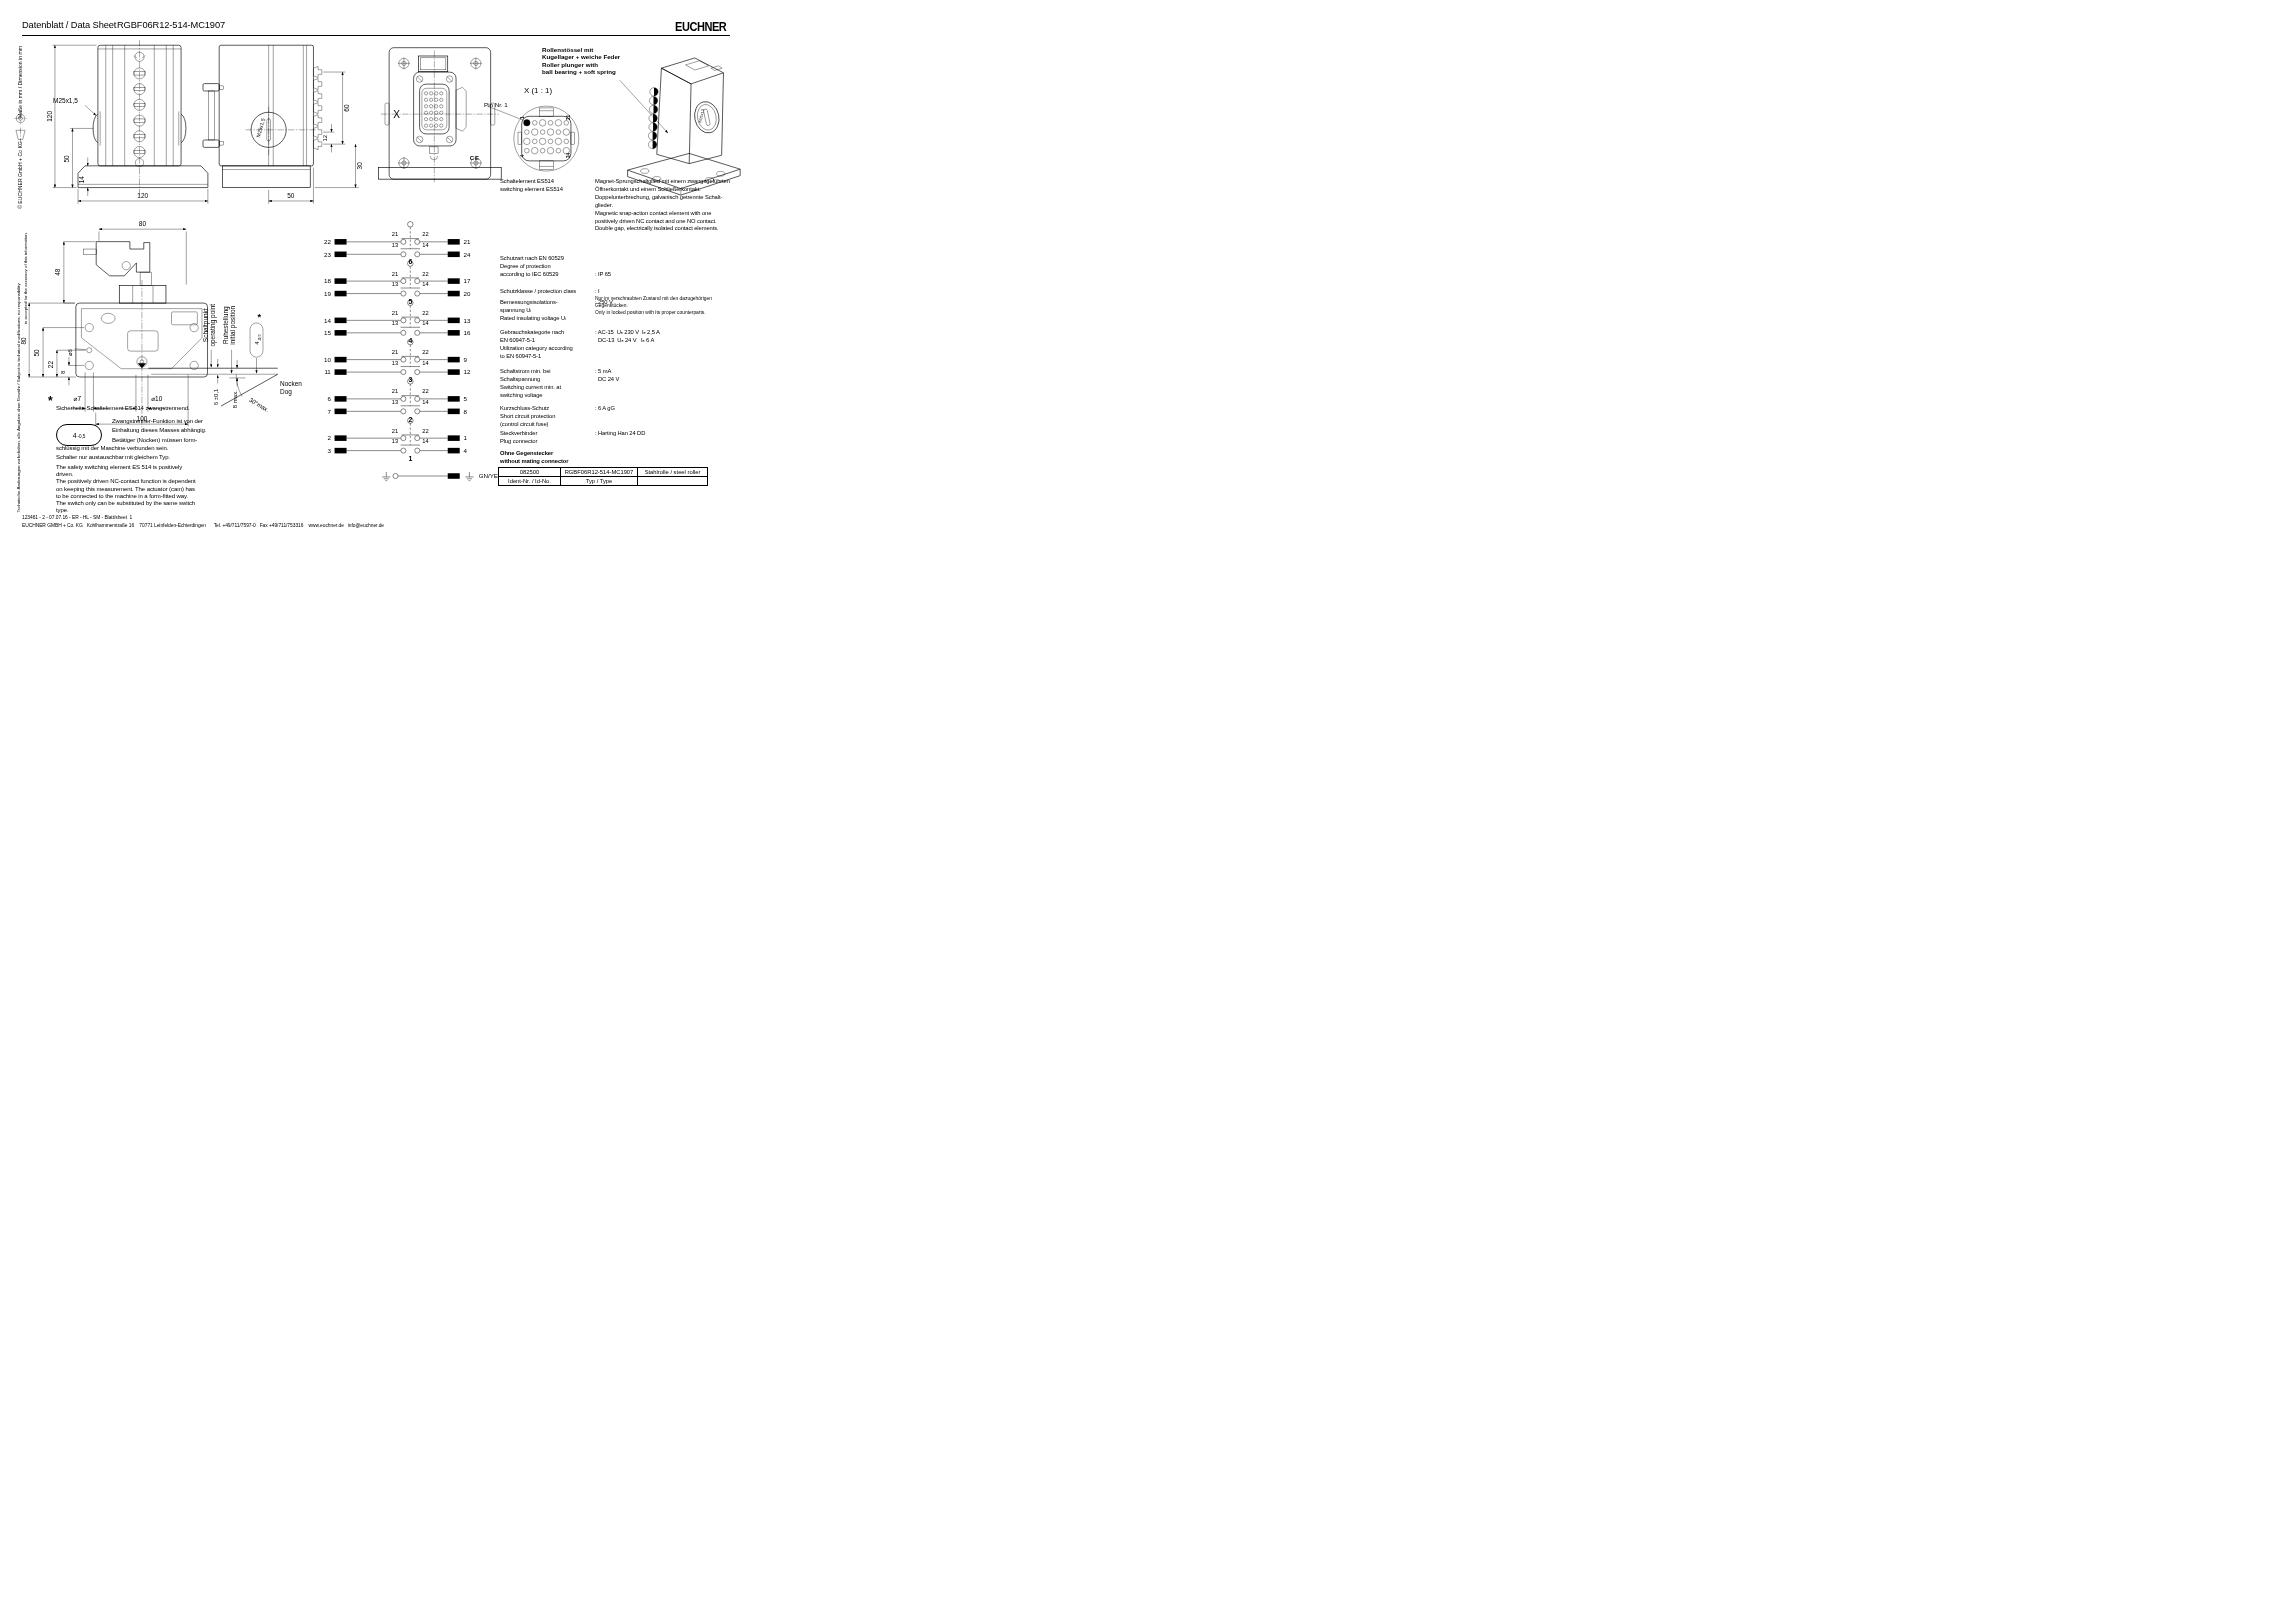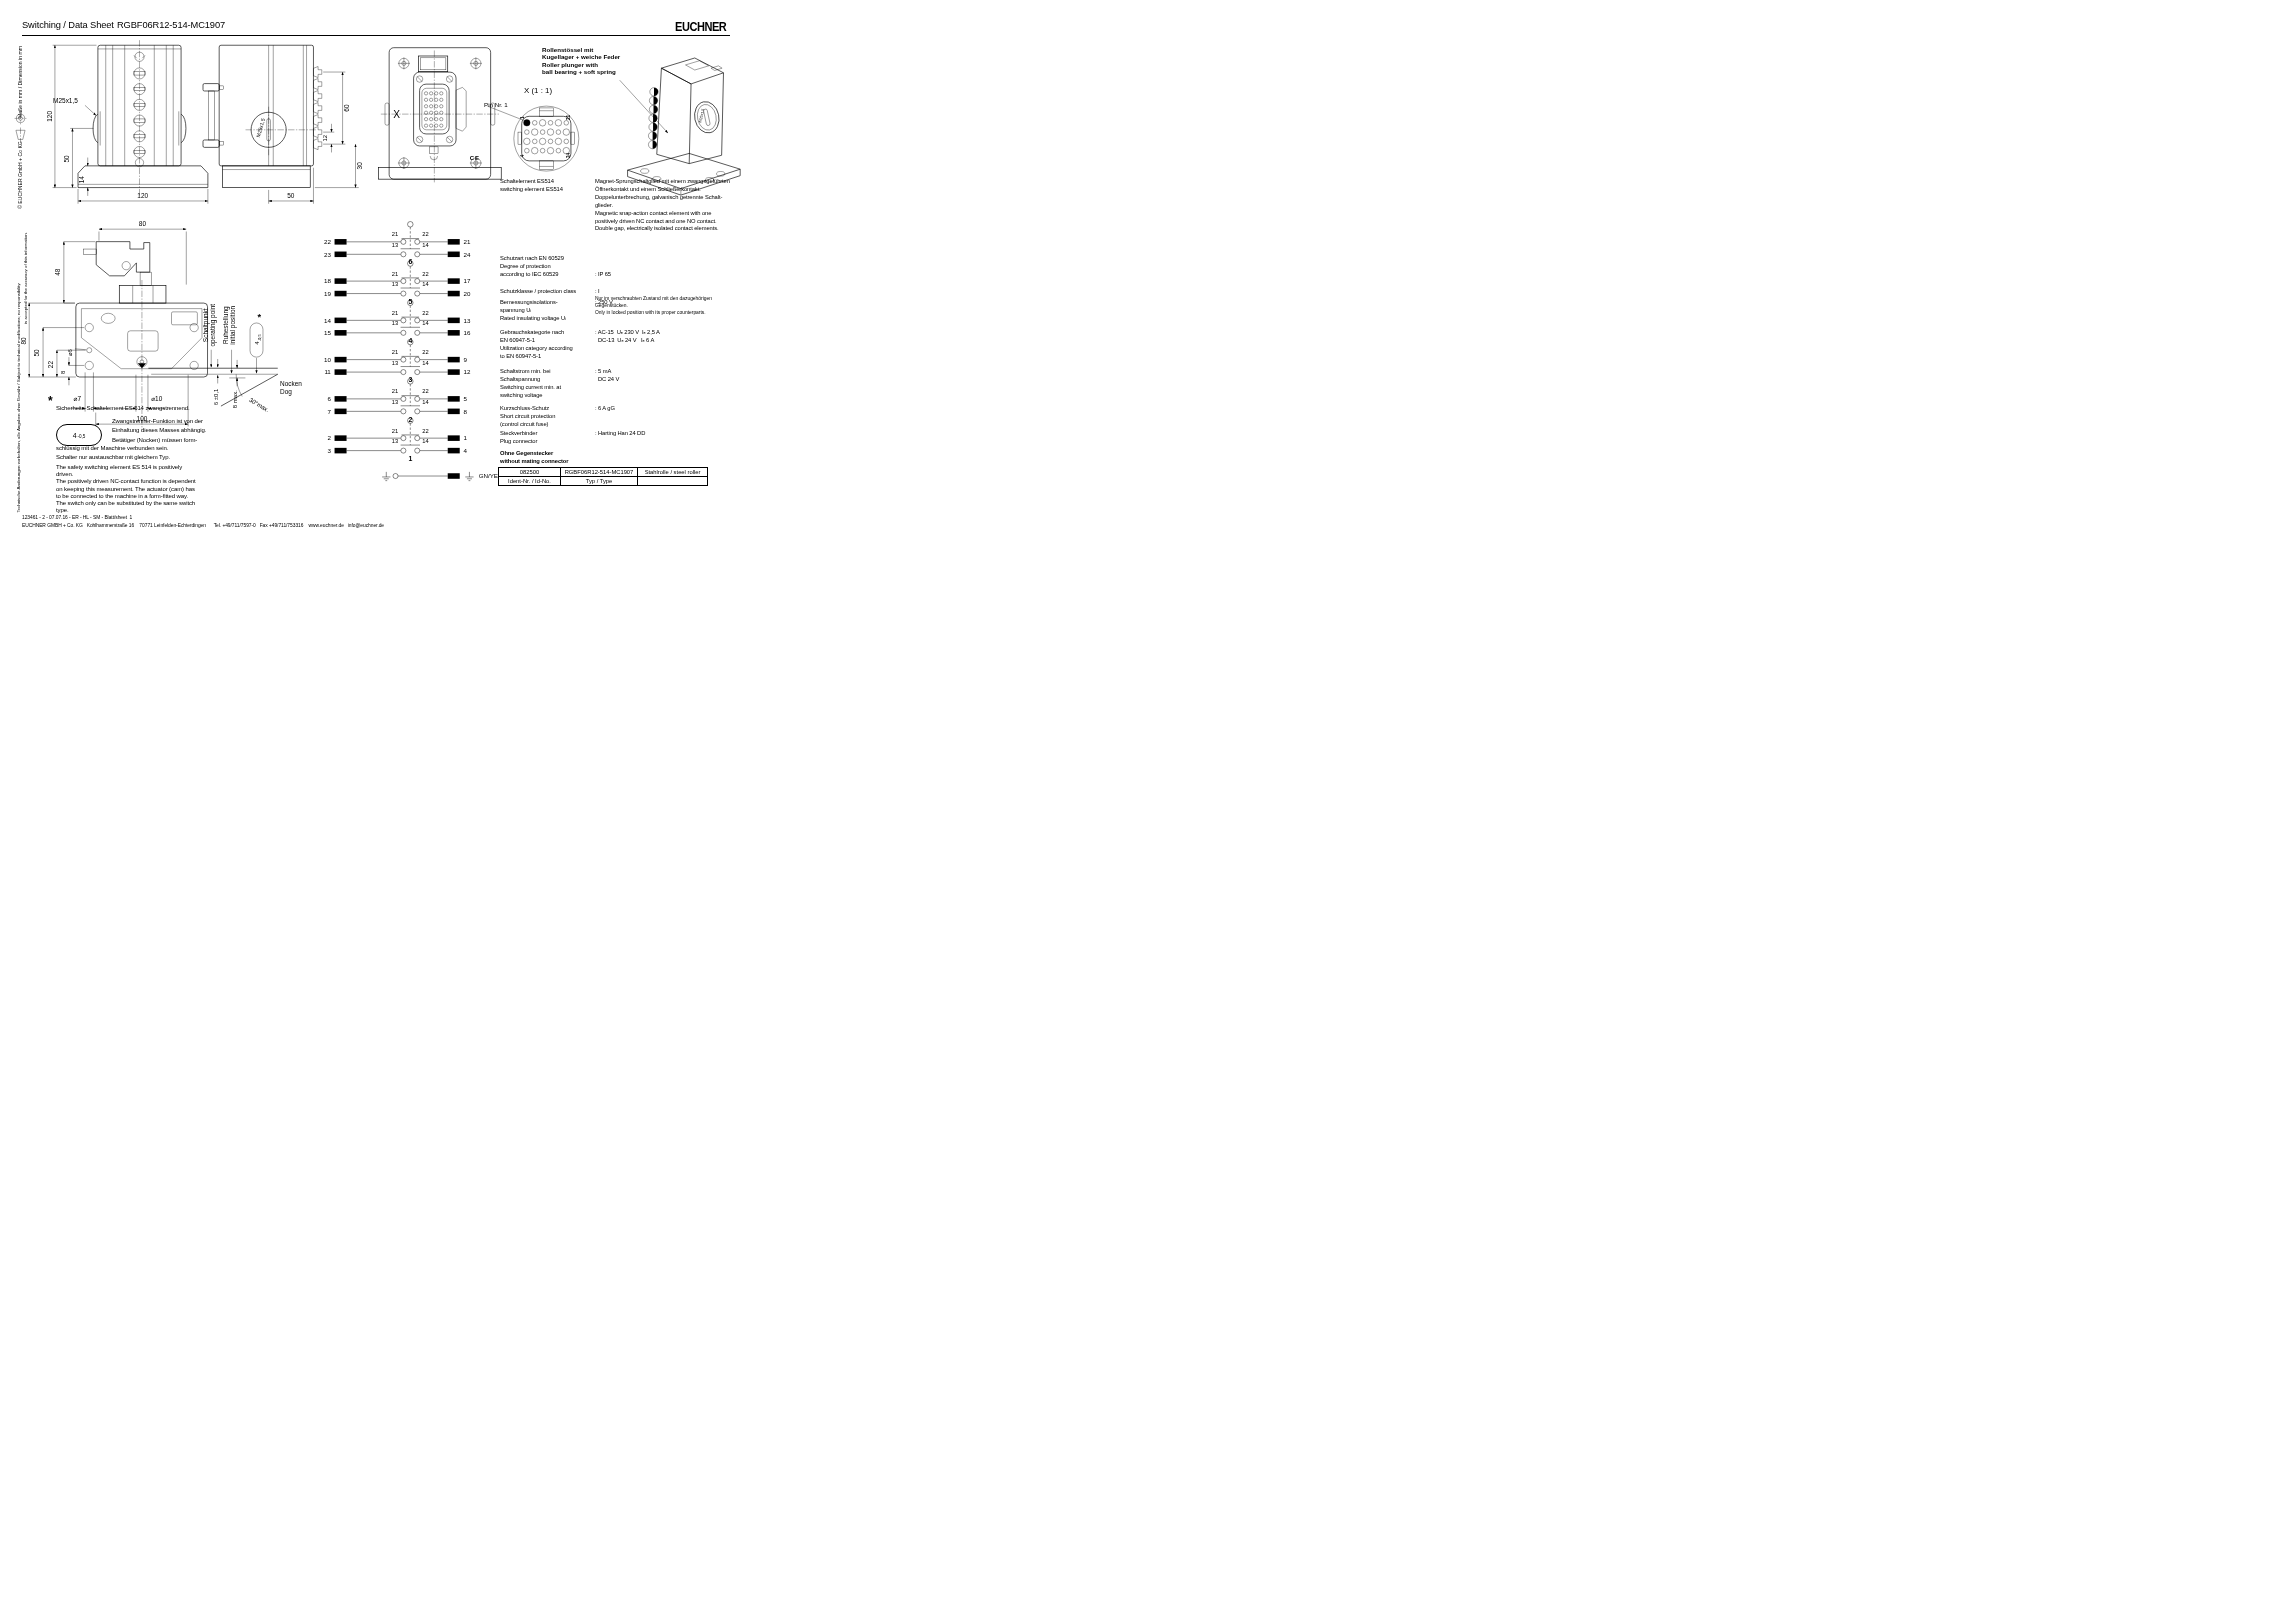--- a/index.html
+++ b/index.html
@@ -65,21 +65,21 @@
 <div class="page">
 
   <svg width="0" height="0">
     <defs>
       <marker id="arr" viewBox="0 0 10 7" refX="9.5" refY="3.5" markerWidth="9" markerHeight="6.3" orient="auto-start-reverse">
         <path d="M0,0 L10,3.5 L0,7 Z" fill="#000"></path>
       </marker>
     </defs>
   </svg>
 
-  <div class="hdr-doc">Switching / Data Sheet</div>
+  <div class="hdr-doc">Datenblatt / Data Sheet</div>
   <div class="hdr-part">RGBF06R12-514-MC1907</div>
   <div class="brand">EUCHNER</div>
   <div class="hdr-rule"></div>
 
   <span class="vrot v-dim" style="left:20.4px; top:82px;">Maße in mm / Dimension in mm</span>
   <svg style="left:14px; top:112px;" width="13" height="32" viewBox="0 0 28 70">
     <circle cx="14" cy="14" r="9" class="tl"></circle>
       <circle cx="14" cy="14" r="4" class="tl"></circle>
     <line x1="1" y1="14" x2="27" y2="14" class="cl"></line>
       <line x1="14" y1="1" x2="14" y2="27" class="cl"></line>

